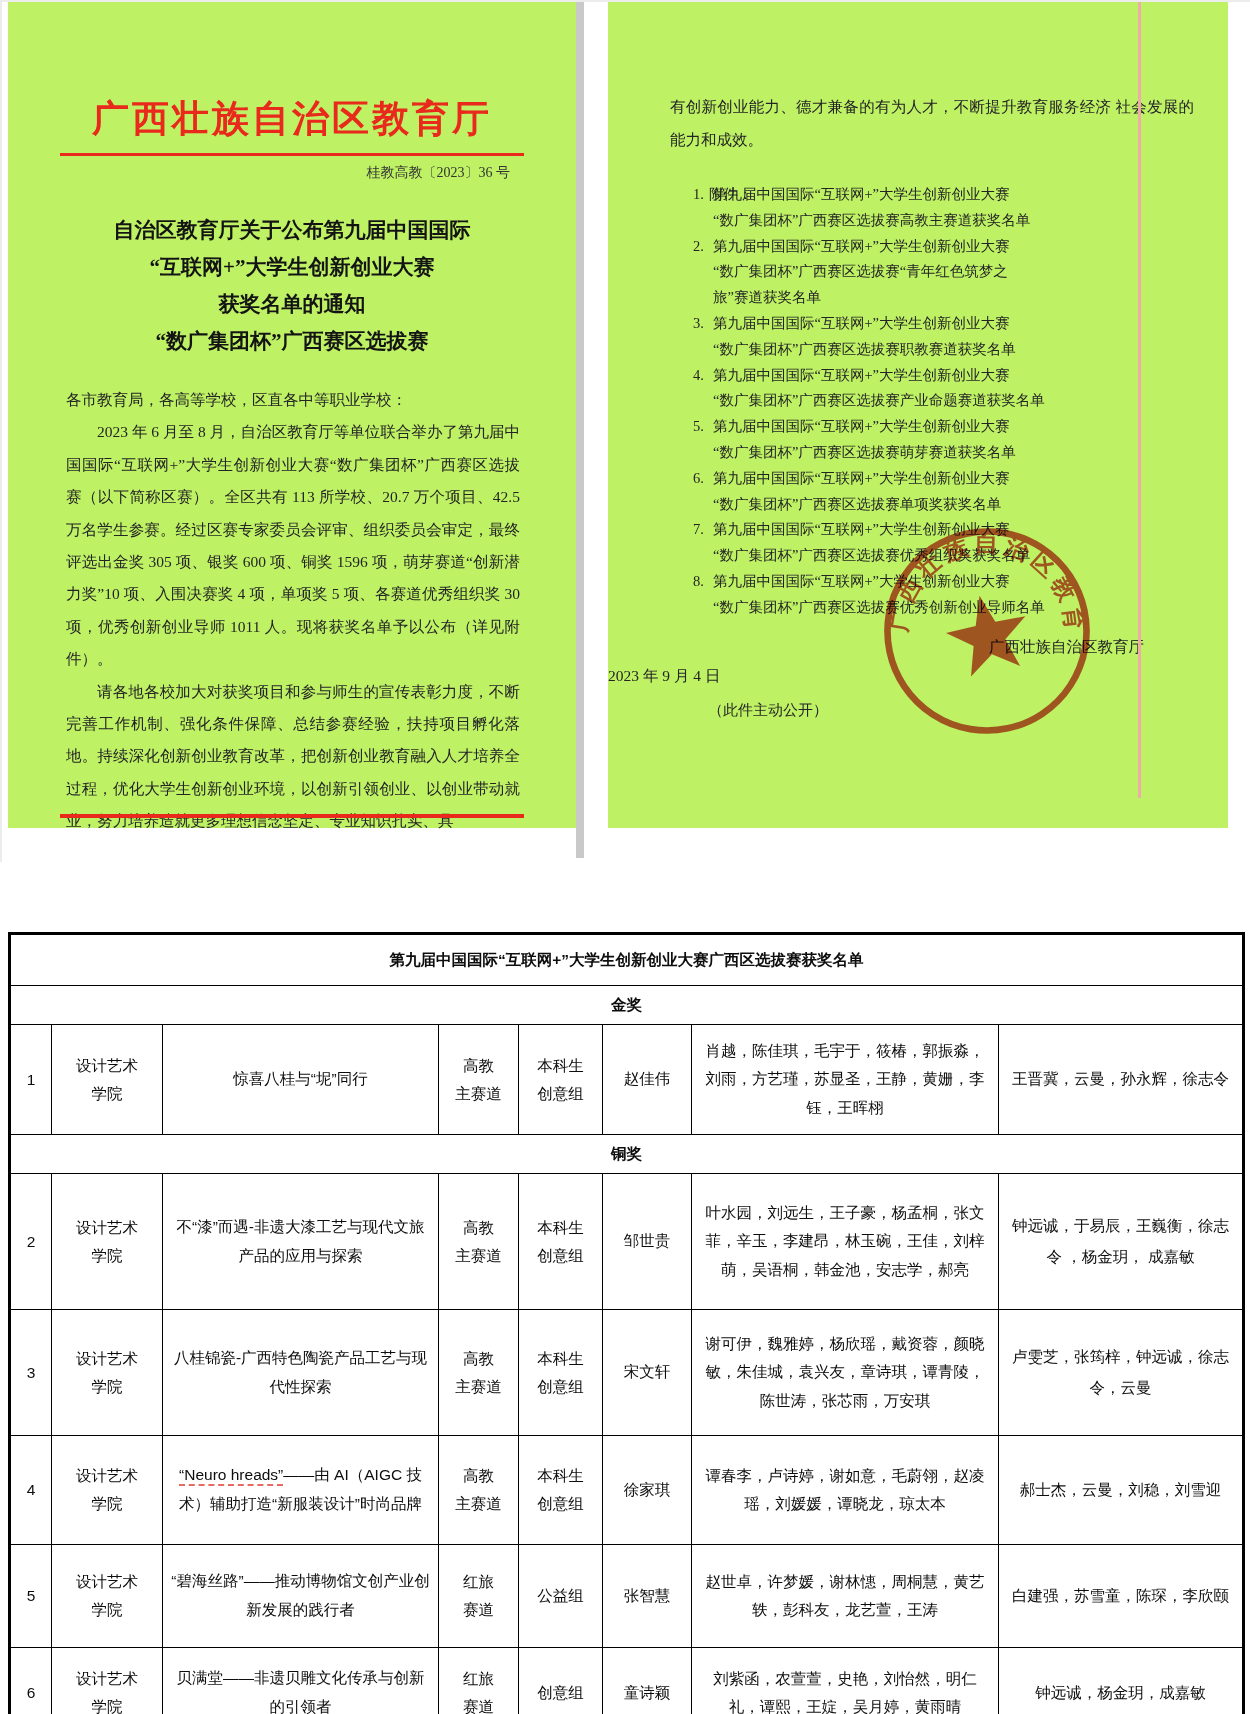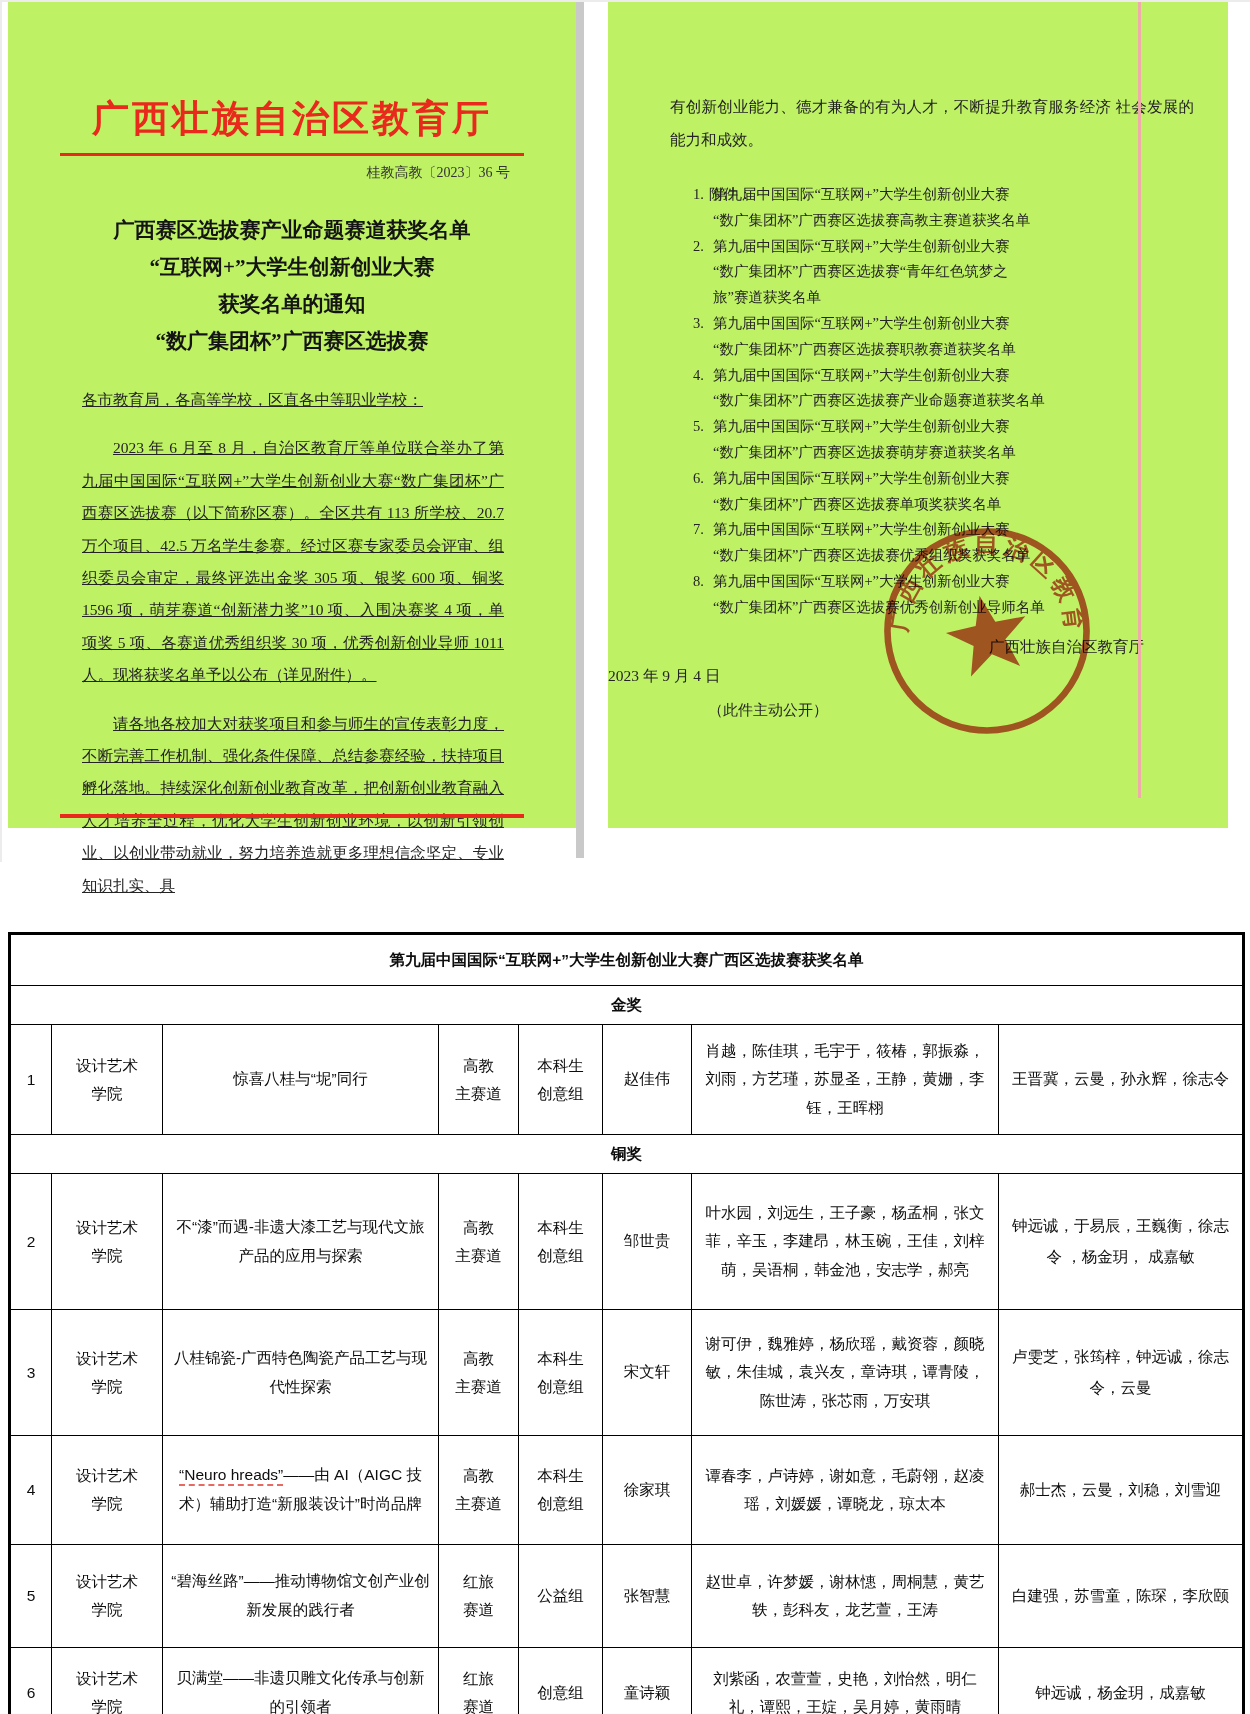--- a/index.html
+++ b/index.html
@@ -18,21 +18,21 @@
 
   
   .agency-header {
     margin:92px 10px 0; text-align:center;
     font-size:37px; font-weight:bold; color:#e8291c; letter-spacing:3px; white-space:nowrap;
   }
   .red-rule-top { margin:9px 52px 0; height:3px; background:#e8291c; }
   .doc-number { margin:8px 66px 0 0; text-align:right; font-size:14px; color:#333; }
   .doc-title { margin-top:30px; text-align:center; font-size:21px; font-weight:bold; line-height:37px; color:#141414; }
   .doc-body { margin:24px 56px 0 58px; font-size:15.5px; line-height:32.4px; text-align:justify; color:#242424; }
-  .doc-body p { margin:16px;text-decoration:underline; }
+  .doc-body p { margin:0; }
   .doc-body p.indent { text-indent:2em; }
   .red-rule-bottom { position:absolute; left:52px; right:52px; bottom:10px; height:4px; background:#e8291c; }
 
   
   .cont-para { margin:88px 34px 0 62px; font-size:15.5px; line-height:33px; text-align:justify; color:#242424; }
   .attachments { position:relative; margin:26px 16px 0 0; padding-left:105px; font-size:14.5px; line-height:25.8px; color:#242424; }
   .att-label { position:absolute; left:101px; top:0; }
   .att-item { position:relative; }
   .att-num { position:absolute; left:-20px; top:0; }
   .issuer { margin-top:16px; padding-right:84px; text-align:right; font-size:15.5px; color:#242424; }
@@ -66,21 +66,21 @@
 
 <div class="screen">
 
   <div class="doc-area">
 
     <div class="page page-left">
       <div class="agency-header">广西壮族自治区教育厅</div>
       <div class="red-rule-top"></div>
       <div class="doc-number">桂教高教〔2023〕36 号</div>
       <div class="doc-title">
-        <div>广西赛区选拔赛产业命题赛道获奖名单</div>
+        <div>自治区教育厅关于公布第九届中国国际</div>
         <div>“互联网+”大学生创新创业大赛</div>
         <div>获奖名单的通知</div>
         <div>“数广集团杯”广西赛区选拔赛</div>
       </div>
       <div class="doc-body">
         <p>各市教育局，各高等学校，区直各中等职业学校：</p>
         <p class="indent">2023 年 6 月至 8 月，自治区教育厅等单位联合举办了第九届中国国际“互联网+”大学生创新创业大赛“数广集团杯”广西赛区选拔赛（以下简称区赛）。全区共有 113 所学校、20.7 万个项目、42.5 万名学生参赛。经过区赛专家委员会评审、组织委员会审定，最终评选出金奖 305 项、银奖 600 项、铜奖 1596 项，萌芽赛道“创新潜力奖”10 项、入围决赛奖 4 项，单项奖 5 项、各赛道优秀组织奖 30 项，优秀创新创业导师 1011 人。现将获奖名单予以公布（详见附件）。</p>
         <p class="indent">请各地各校加大对获奖项目和参与师生的宣传表彰力度，不断完善工作机制、强化条件保障、总结参赛经验，扶持项目孵化落地。持续深化创新创业教育改革，把创新创业教育融入人才培养全过程，优化大学生创新创业环境，以创新引领创业、以创业带动就业，努力培养造就更多理想信念坚定、专业知识扎实、具</p>
       </div>
       <div class="red-rule-bottom"></div>

